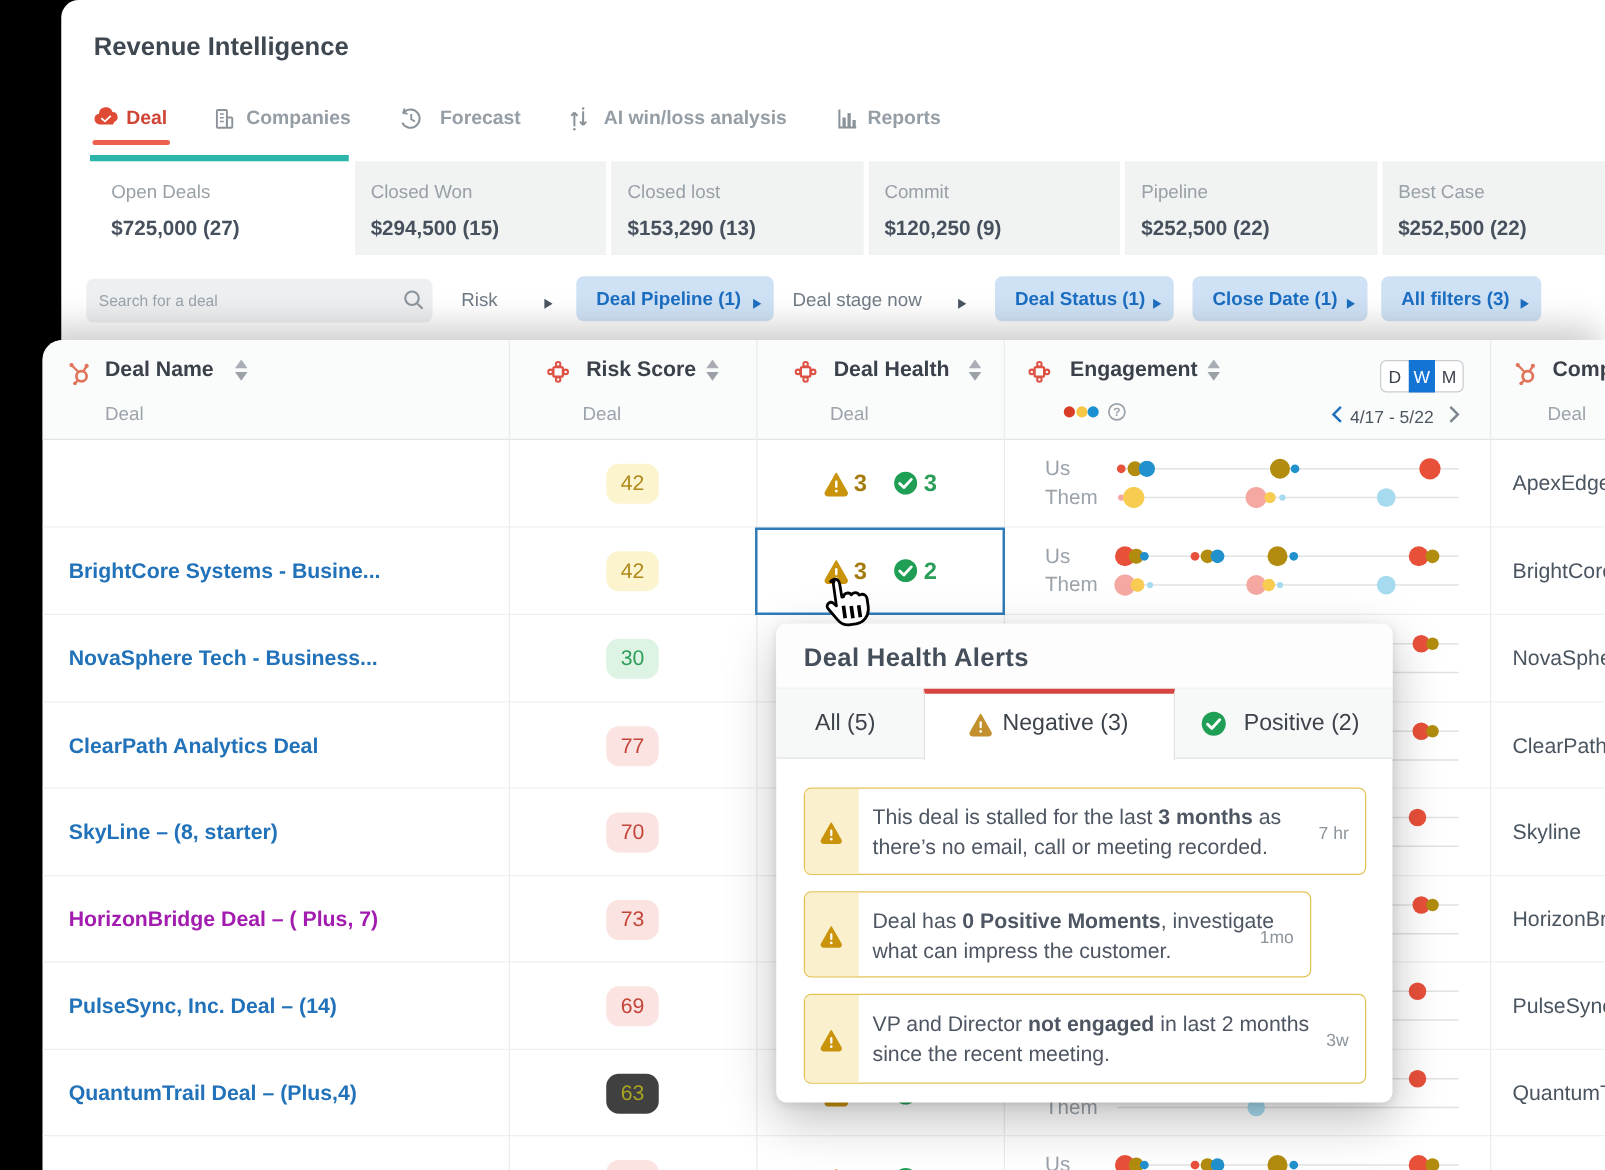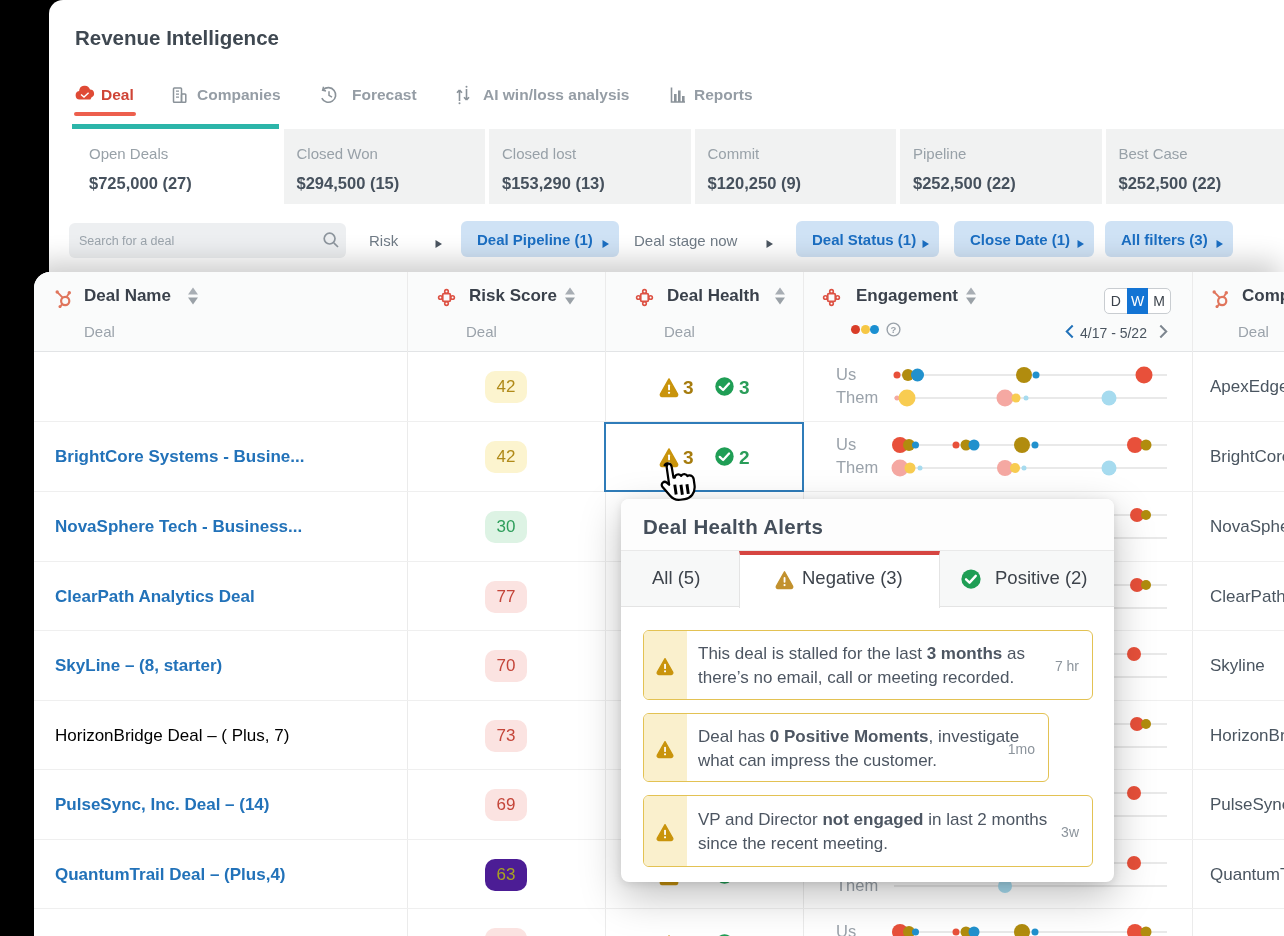--- a/index.html
+++ b/index.html
@@ -341,21 +341,21 @@
         <circle cx="106" cy="23" r="6" fill="#b18c0e"></circle>
         <circle cx="219" cy="23" r="8" fill="#b18c0e"></circle>
         <circle cx="331" cy="23" r="7" fill="#e8503a"></circle>
         <circle cx="97" cy="46" r="8" fill="#f5a8a2"></circle>
         <circle cx="202" cy="46" r="8" fill="#f5a8a2"></circle>
         <circle cx="292" cy="46" r="7" fill="#a6dbef"></circle>
       </svg>
 <div class="abs" style="left:1176px;top:0;height:70px;line-height:70px;font-size:17px;color:#4a5560;white-space:nowrap">Skyline</div>
 </div>
 <div class="abs" style="left:0;top:429px;width:1250px;height:69px;border-bottom:1px solid #efefef;box-sizing:border-box">
-<div class="abs" style="left:21px;top:0;height:69px;line-height:69px;font-size:17px;font-weight:normal;color:#000000;white-space:nowrap">HorizonBridge Deal – ( Plus, 7)</div>
+<div class="abs" style="left:21px;top:0;height:69px;line-height:69px;font-size:17px;font-weight:bold;color:#a21caf;white-space:nowrap">HorizonBridge Deal – ( Plus, 7)</div>
 <div class="abs" style="left:451px;top:18.5px;width:42px;height:32px;background:#fbe3e1;border-radius:10px;color:#c44539;font-size:17px;line-height:32px;text-align:center">73</div>
 <div class="abs" style="left:624px;top:23.5px"><svg width="22" height="22" viewBox="0 0 24 24">
           <path d="M12 3.2 L21.2 19.4 a1.9 1.9 0 0 1 -1.65 2.85 H4.45 A1.9 1.9 0 0 1 2.8 19.4 Z" fill="#c9940c" stroke="#c9940c" stroke-width="1.6" stroke-linejoin="round"></path>
           <rect x="11" y="9.2" width="2.1" height="6.4" rx="1" fill="#fff"></rect>
           <circle cx="12.05" cy="18.4" r="1.25" fill="#fff"></circle>
         </svg></div>
 <div class="abs" style="left:649px;top:24.5px;font-size:19px;font-weight:bold;color:#a67c0e">3</div>
 <div class="abs" style="left:680px;top:23.5px"><svg width="21" height="21" viewBox="0 0 24 24">
           <circle cx="12" cy="12" r="10.5" fill="#1f9e55"></circle>
           <path d="M6.6 12.4 L10.4 16 L17.2 8.6" fill="none" stroke="#fff" stroke-width="2.6" stroke-linecap="round" stroke-linejoin="round"></path>
@@ -402,21 +402,21 @@
         <circle cx="219" cy="23" r="8" fill="#b18c0e"></circle>
         <circle cx="331" cy="23" r="7" fill="#e8503a"></circle>
         <circle cx="97" cy="46" r="8" fill="#f5a8a2"></circle>
         <circle cx="202" cy="46" r="8" fill="#f5a8a2"></circle>
         <circle cx="292" cy="46" r="7" fill="#a6dbef"></circle>
       </svg>
 <div class="abs" style="left:1176px;top:0;height:70px;line-height:70px;font-size:17px;color:#4a5560;white-space:nowrap">PulseSync, Inc.</div>
 </div>
 <div class="abs" style="left:0;top:568px;width:1250px;height:69px;border-bottom:1px solid #efefef;box-sizing:border-box">
 <div class="abs" style="left:21px;top:0;height:69px;line-height:69px;font-size:17px;font-weight:bold;color:#2272b9;white-space:nowrap">QuantumTrail Deal – (Plus,4)</div>
-<div class="abs" style="left:451px;top:18.5px;width:42px;height:32px;background:#4c1d95;border-radius:10px;color:#a8a321;font-size:17px;line-height:32px;text-align:center">63</div>
+<div class="abs" style="left:451px;top:18.5px;width:42px;height:32px;background:#404040;border-radius:10px;color:#a8a321;font-size:17px;line-height:32px;text-align:center">63</div>
 <div class="abs" style="left:624px;top:23.5px"><svg width="22" height="22" viewBox="0 0 24 24">
           <path d="M12 3.2 L21.2 19.4 a1.9 1.9 0 0 1 -1.65 2.85 H4.45 A1.9 1.9 0 0 1 2.8 19.4 Z" fill="#c9940c" stroke="#c9940c" stroke-width="1.6" stroke-linejoin="round"></path>
           <rect x="11" y="9.2" width="2.1" height="6.4" rx="1" fill="#fff"></rect>
           <circle cx="12.05" cy="18.4" r="1.25" fill="#fff"></circle>
         </svg></div>
 <div class="abs" style="left:649px;top:24.5px;font-size:19px;font-weight:bold;color:#a67c0e">3</div>
 <div class="abs" style="left:680px;top:23.5px"><svg width="21" height="21" viewBox="0 0 24 24">
           <circle cx="12" cy="12" r="10.5" fill="#1f9e55"></circle>
           <path d="M6.6 12.4 L10.4 16 L17.2 8.6" fill="none" stroke="#fff" stroke-width="2.6" stroke-linecap="round" stroke-linejoin="round"></path>
         </svg></div>

